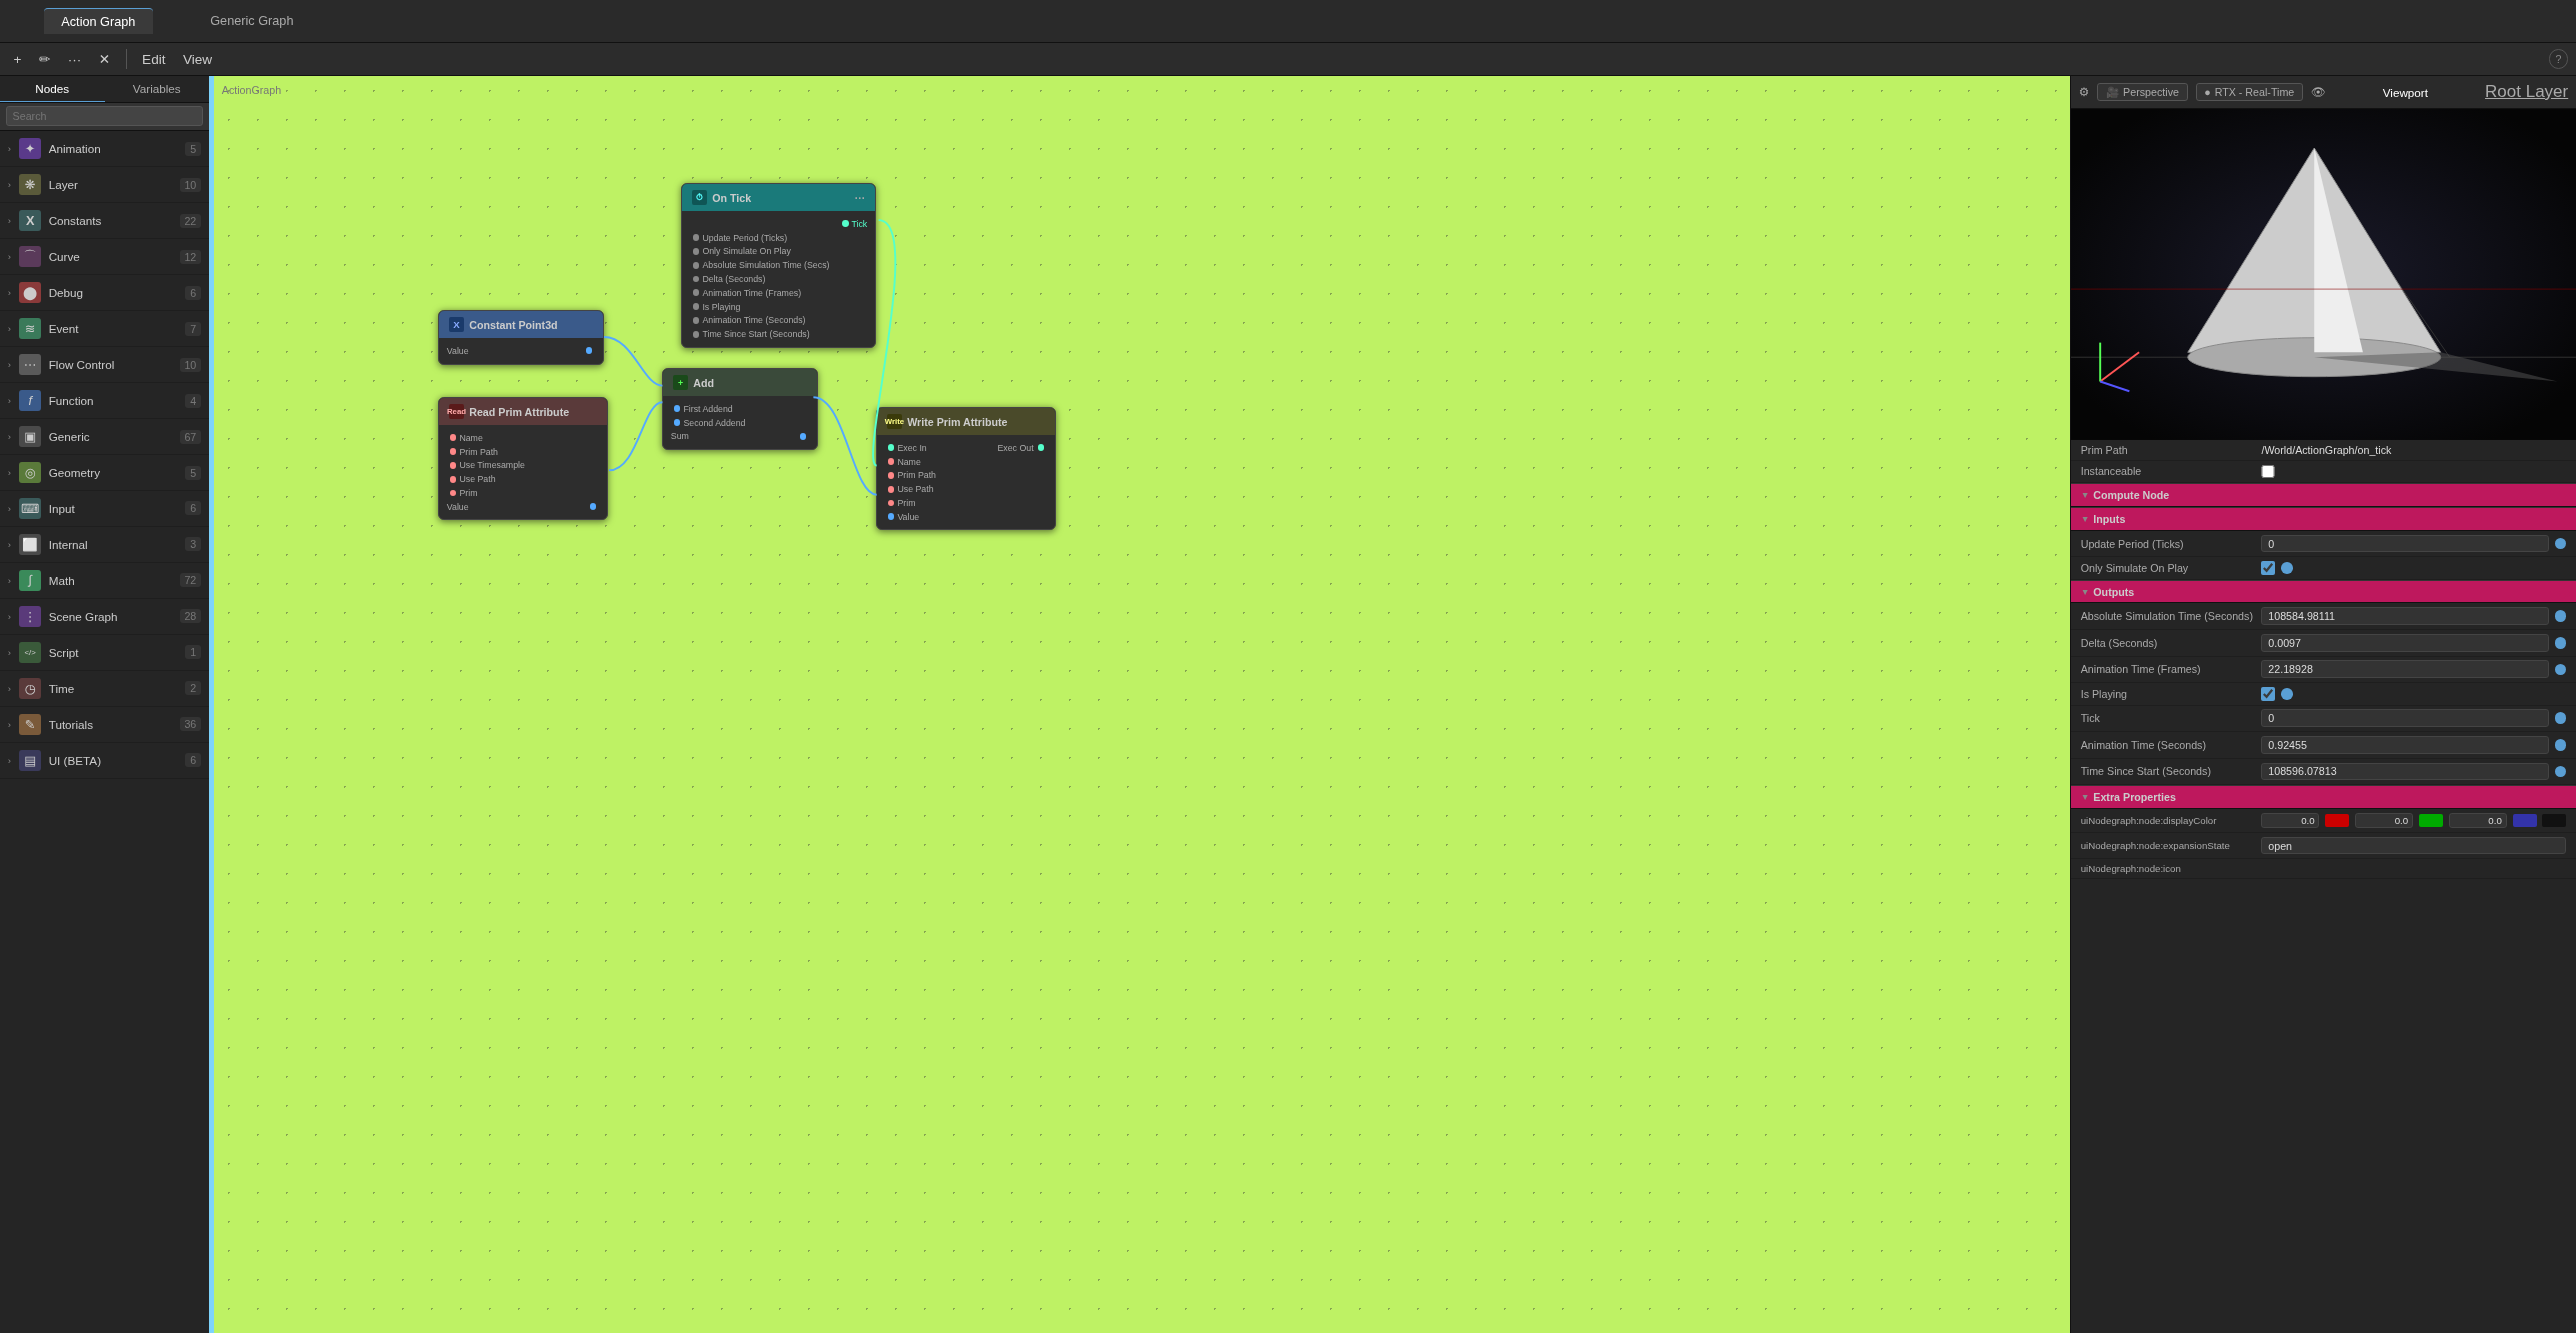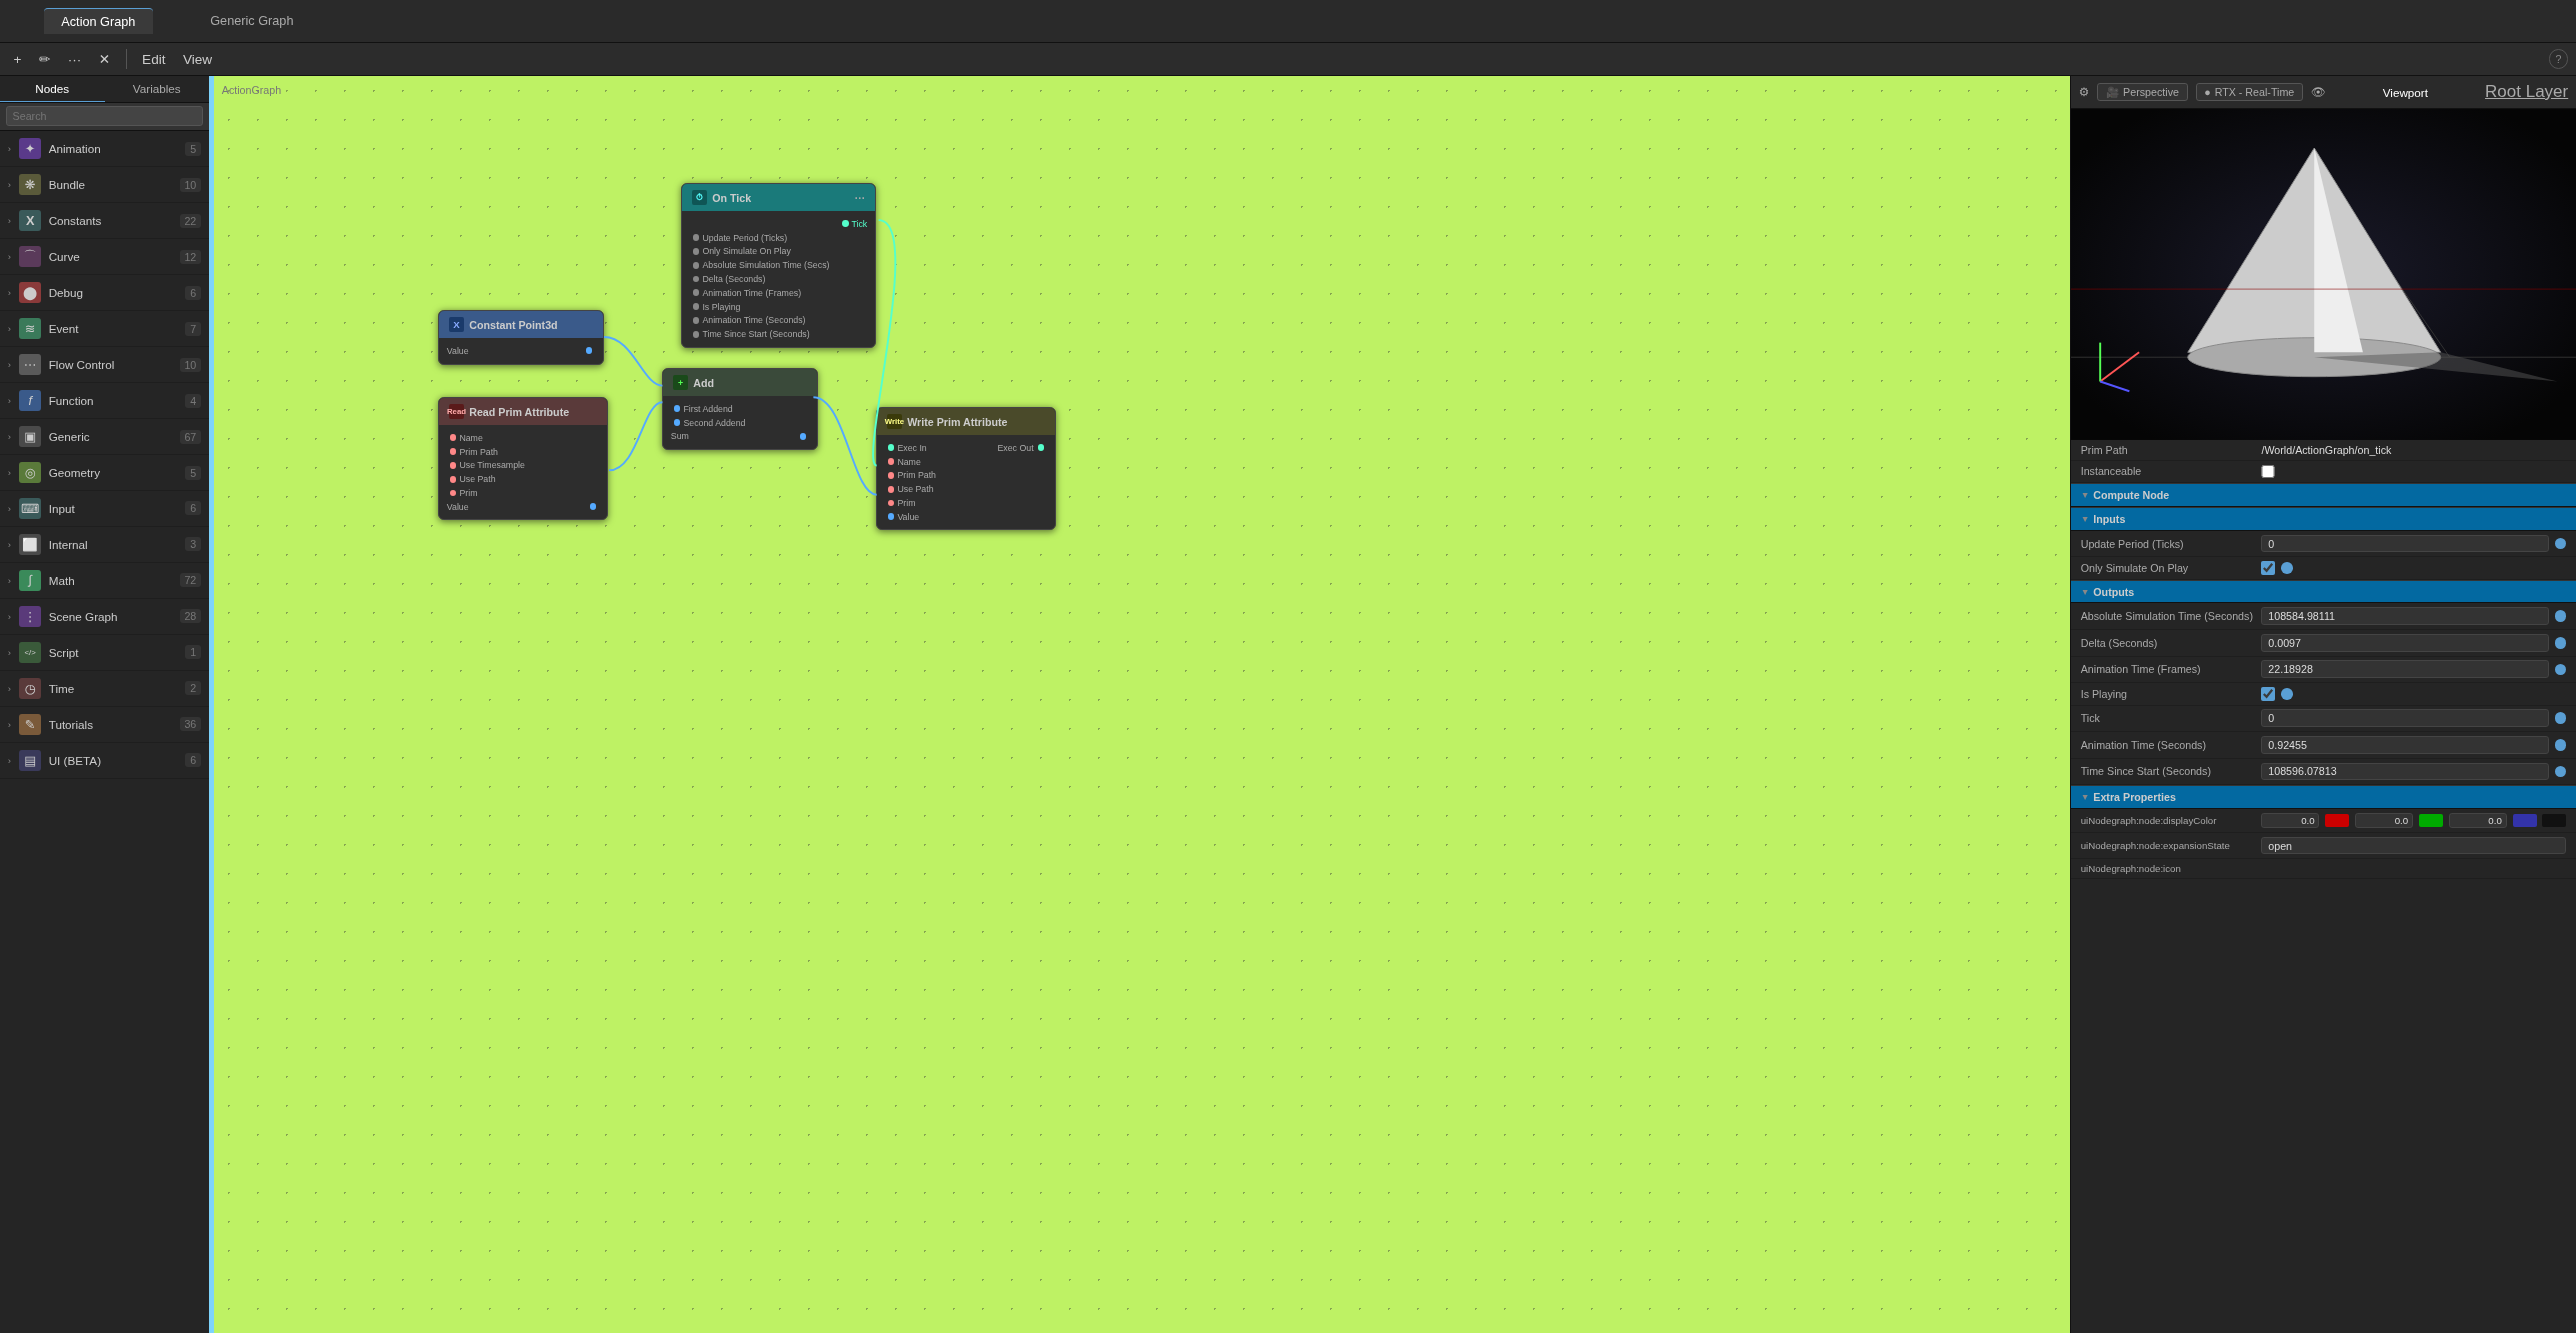--- a/index.html
+++ b/index.html
@@ -69,21 +69,21 @@
 
     
     .property-panel { flex: 1; overflow-y: auto; background: #252525; }
     .property-header { background: #2a2a2a; padding: 5.8px 9.7px; display: flex; align-items: center; gap: 7.8px; border-bottom: 1px solid #111; }
     .property-title { font-size: 11.7px; font-weight: bold; color: #fff; }
     .prop-add-btn { background: #3a5a8a; border: none; color: #fff; border-radius: 2.9px; padding: 1.9px 7.8px; cursor: pointer; font-size: 10.7px; }
     .prop-row { display: flex; align-items: center; padding: 3.9px 9.7px; border-bottom: 1px solid #1e1e1e; gap: 5.8px; }
     .prop-row .prop-label { flex: 0 0 175px; font-size: 10.7px; color: #aaa; }
     .prop-row .prop-value { flex: 1; font-size: 10.7px; color: #ddd; background: #333; border: 1px solid #444; border-radius: 2.9px; padding: 1.9px 5.8px; }
     .prop-row .prop-value-plain { flex: 1; font-size: 10.7px; color: #ddd; }
-    .section-header { background: #0369a1; padding: 4.9px 9.7px; font-size: 10.7px; font-weight: bold; color: #ccc; display: flex; align-items: center; gap: 3.9px; border-top: 1px solid #333; border-bottom: 1px solid #111; cursor: pointer; }
+    .section-header { background: #be185d; padding: 4.9px 9.7px; font-size: 10.7px; font-weight: bold; color: #ccc; display: flex; align-items: center; gap: 3.9px; border-top: 1px solid #333; border-bottom: 1px solid #111; cursor: pointer; }
     .section-header::before { content: '▼'; font-size: 8.8px; color: #888; }
     .checkbox-inline { width: 13.6px; height: 13.6px; accent-color: #5a9fd4; }
     .color-swatch { width: 29px; height: 13.6px; border-radius: 1.9px; display: inline-block; }
     .num-input { width: 58px; background: #333; border: 1px solid #444; border-radius: 2.9px; color: #ddd; padding: 1px 3.9px; font-size: 9.7px; text-align: right; }
     .blue-dot { width: 11.7px; height: 11.7px; background: #5a9fd4; border-radius: 50%; display: inline-block; }
 
     
     path.wire { fill: none; stroke-width: 2; }
 
     
@@ -134,21 +134,21 @@
       <div class="sidebar-item">
         <span class="expand-arrow">›</span>
         <span class="item-icon" style="background:#5a3a8a;">✦</span>
         <span class="item-label">Animation</span>
         <span class="item-count">5</span>
       </div>
 
       <div class="sidebar-item">
         <span class="expand-arrow">›</span>
         <span class="item-icon" style="background:#5a5a3a;">❋</span>
-        <span class="item-label">Bundle</span>
+        <span class="item-label">Layer</span>
         <span class="item-count">10</span>
       </div>
 
       <div class="sidebar-item">
         <span class="expand-arrow">›</span>
         <span class="item-icon" style="background:#3a5a5a;font-weight:bold;">X</span>
         <span class="item-label">Constants</span>
         <span class="item-count">22</span>
       </div>
 

